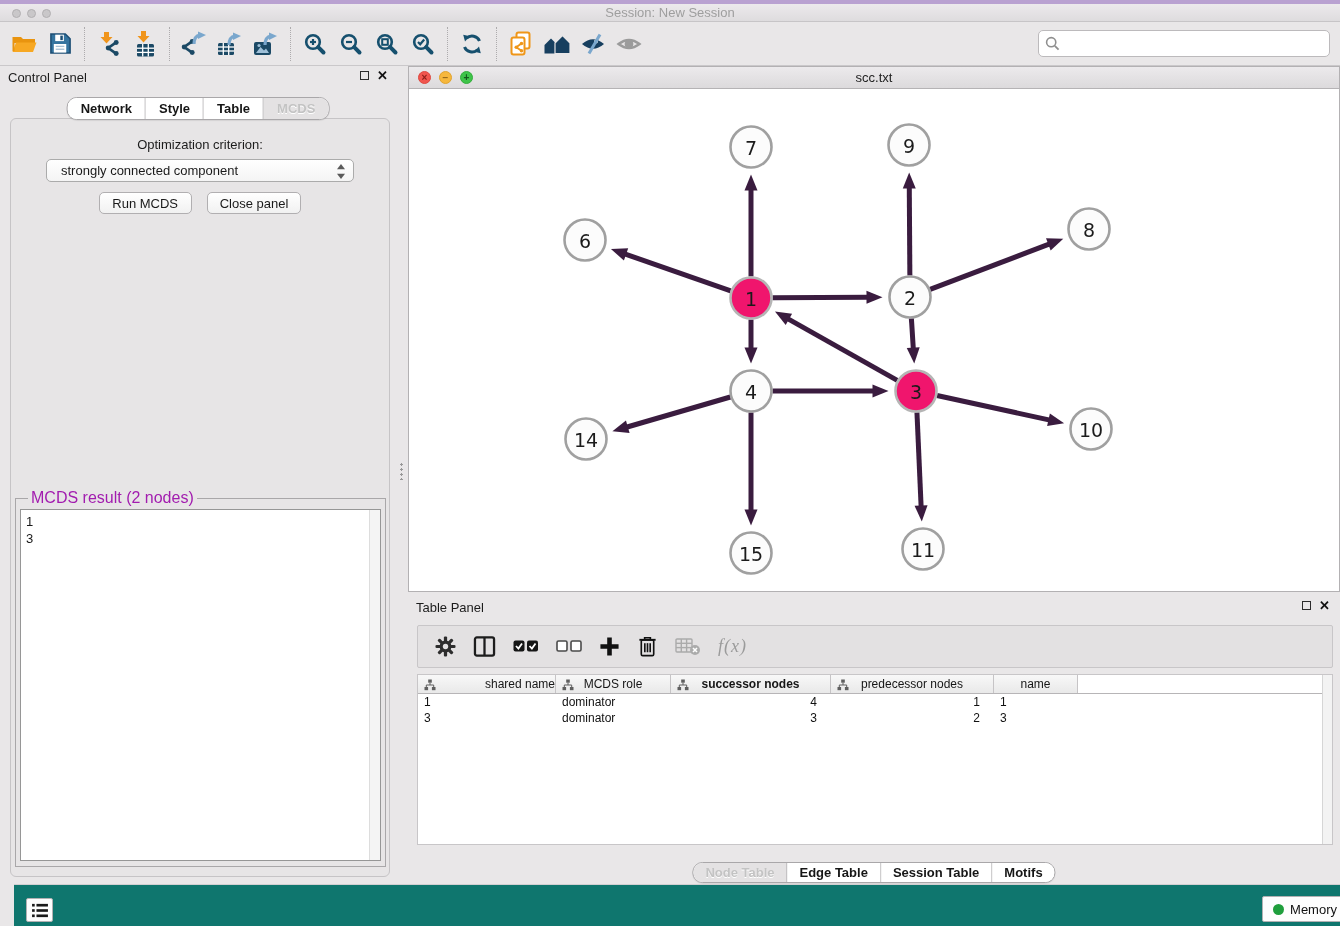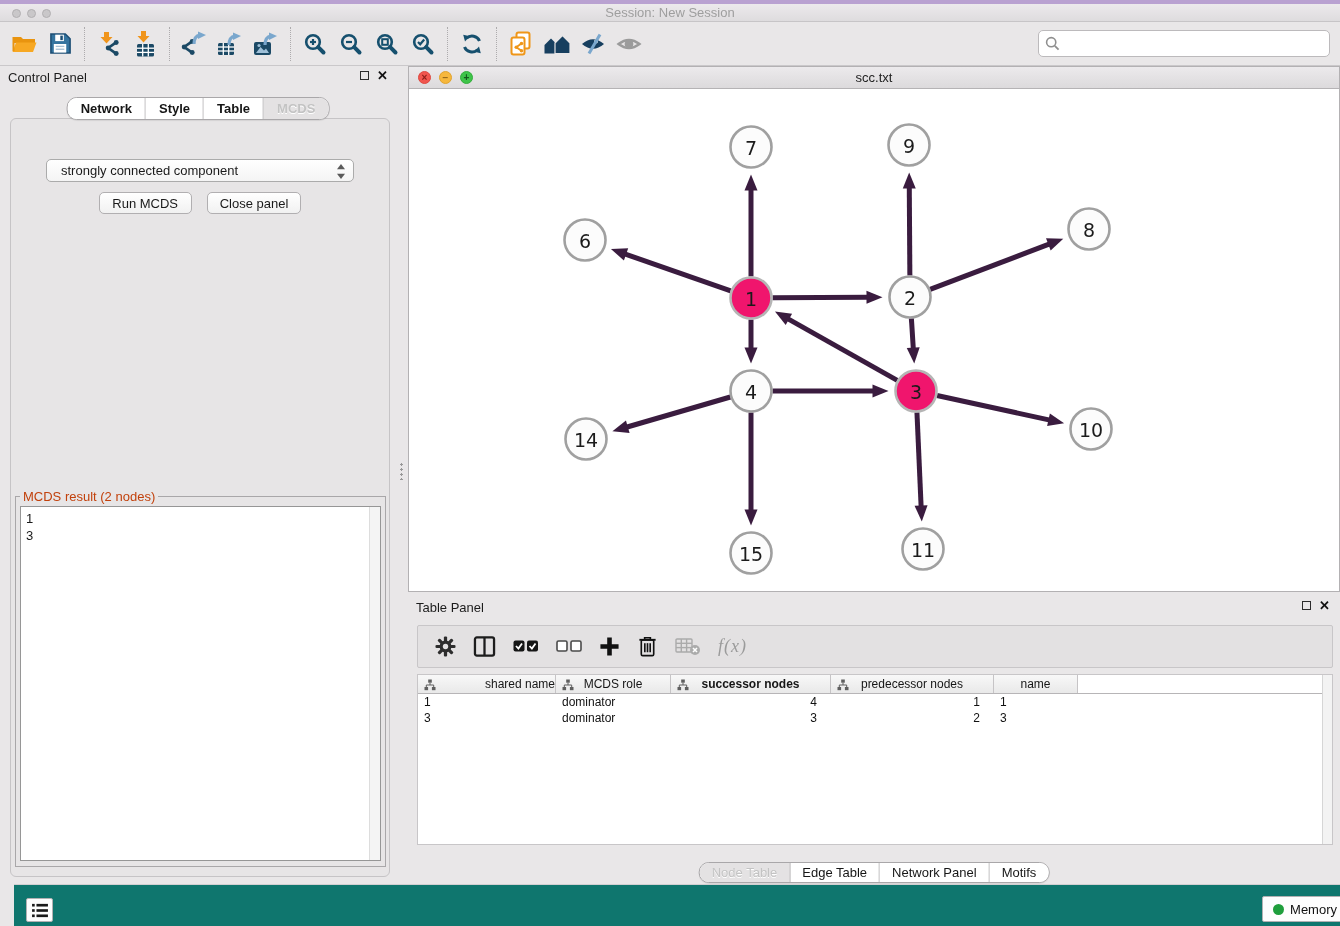--- a/index.html
+++ b/index.html
@@ -31,21 +31,21 @@
   .seg{padding:3px 13px;font-size:13px;font-weight:600;border-right:1px solid #b3b1b3;background:#fff;color:#161616;white-space:nowrap;}
   .seg:last-child{border-right:none;}
   .seg.sel{background:#e4e2e3;color:#c3c3c3;text-shadow:0 1px 0 #fff;font-weight:600;}
   #cp-pane{position:absolute;left:10px;top:52px;width:380px;height:759px;background:#e7e5e6;border:1px solid #c6c4c6;border-radius:6px;}
   #opt-label{position:absolute;left:0;right:0;top:18px;text-align:center;font-size:13px;color:#1c1c1c;}
   #criterion{position:absolute;left:35px;top:40px;width:308px;height:23px;background:linear-gradient(#fff,#f4f4f4);border:1px solid #ababab;border-radius:5px;font-size:13px;display:flex;align-items:center;padding:0 26px 0 14px;}
   #criterion .stepper{position:absolute;right:7px;top:3px;}
   .btnrow{position:absolute;left:0;right:0;top:73px;display:flex;justify-content:center;gap:15px;}
   .mbtn{min-width:93px;height:22px;background:linear-gradient(#fff,#f1f1f1);border:1px solid #b1afb1;border-radius:5px;font-size:13px;display:flex;align-items:center;justify-content:center;padding:0 12px;}
   #result-fieldset{position:absolute;left:4px;top:370px;width:371px;height:378px;border:1px solid #a9a7a9;margin:0;padding:0;background:transparent;}
-  #result-fieldset legend{font-size:13px;margin-left:4px;padding:0 3px;color:#c2410c;}
+  #result-fieldset legend{font-size:16px;margin-left:12px;padding:0 3px;color:#a21caf;}
   #result-box{position:absolute;left:4px;top:2px;right:4px;bottom:5px;background:#fff;border:1px solid #969696;font-size:13px;line-height:17px;padding:3px 0 0 5px;overflow:hidden;}
   #result-scroll{position:absolute;right:0;top:0;bottom:0;width:11px;background:#f4f4f4;border-left:1px solid #ddd;}
 
   
   #network-window{position:absolute;left:408px;top:66px;width:932px;height:526px;border:1px solid #b3b1b3;background:#fff;}
   #net-titlebar{position:relative;height:22px;background:linear-gradient(#eceaec,#dcdadc);border-bottom:1px solid #b5b3b5;}
   #net-titlebar .wtitle{position:absolute;left:0;right:0;top:3px;text-align:center;font-size:13px;color:#222;}
   .tl{position:absolute;top:4px;width:13px;height:13px;border-radius:50%;display:flex;align-items:center;justify-content:center;font-size:10px;font-weight:bold;line-height:1;}
   .tl.red{left:9px;background:#f1554e;border:1px solid #dd4840;color:#8c1d18;}
   .tl.yel{left:30px;background:#f6b73c;border:1px solid #e0a32e;color:#93671a;}
@@ -63,21 +63,21 @@
   #tp-table{position:absolute;left:9px;right:7px;top:78px;bottom:39px;background:#fff;border:1px solid #c8c6c8;overflow:hidden;}
   #tbl-header{display:flex;height:19px;border-bottom:1px solid #b7b5b7;}
   .th{position:relative;display:flex;align-items:center;justify-content:center;font-size:12px;color:#161616;background:linear-gradient(#f8f8f8,#e9e9e9);border-right:1px solid #c6c4c6;flex:0 0 auto;}
   .th svg{position:absolute;left:6px;top:4px;}
   .tr{display:flex;height:16px;}
   .td{display:flex;align-items:center;font-size:12px;color:#111;flex:0 0 auto;}
   .td.left{justify-content:flex-start;padding-left:6px;}
   .td.right{justify-content:flex-end;padding-right:14px;}
   #tbl-scroll{position:absolute;right:0;top:0;bottom:0;width:10px;background:#f3f3f3;border-left:1px solid #d6d6d6;}
   #tp-tabs{position:absolute;left:50%;bottom:1px;transform:translateX(-50%);}
-  #tp-tabs .seg{font-weight:400;padding:2px 12px;text-align:right;}
+  #tp-tabs .seg{font-weight:700;padding:2px 12px;text-align:right;}
 
   
   #statusbar{position:absolute;left:14px;top:884px;width:1340px;height:42px;background:#0f766e;border-top:1px solid #d1cfd1;}
   #list-btn{position:absolute;left:12px;top:13px;width:27px;height:24px;background:#fdfdfd;border:1px solid #b2b0b2;border-radius:2px;display:flex;align-items:center;justify-content:center;}
   #memory-btn{position:absolute;right:6px;top:11px;height:26px;background:#fdfdfd;border:1px solid #b2b0b2;border-radius:2px;display:flex;align-items:center;gap:6px;padding:0 10px;font-size:13px;color:#111;}
   #memory-btn .dot{width:11px;height:11px;border-radius:50%;background:#1f9e3c;}
 </style>
 </head>
 <body>
 
@@ -263,20 +263,21 @@
         <span class="pclose">✕</span>
       </span>
     </div>
     <div id="cp-tabs" class="segwrap">
         <div class="seg">Network</div>
         <div class="seg">Style</div>
         <div class="seg">Table</div>
         <div class="seg sel">MCDS</div>
       </div>
     <div id="cp-pane">
+      <div id="opt-label">Optimization criterion:</div>
       <div id="criterion">
         <span>strongly connected component</span>
         <span class="stepper">
           <svg width="10" height="17" viewBox="0 0 10 17">
               <polygon points="5,1 9,6.2 1,6.2" fill="#5a5a5a"></polygon>
               <polygon points="5,16 9,10.8 1,10.8" fill="#5a5a5a"></polygon>
             </svg>
         </span>
       </div>
       <div class="btnrow">
@@ -537,21 +538,21 @@
             <div class="td right" style="width: 160px;">3</div>
             <div class="td right" style="width: 163px;">2</div>
             <div class="td left" style="width: 84px;">3</div>
           </div>
         </div>
       <div id="tbl-scroll"></div>
     </div>
     <div id="tp-tabs" class="segwrap">
         <div class="seg sel">Node Table</div>
         <div class="seg">Edge Table</div>
-        <div class="seg">Network Panel</div>
+        <div class="seg">Session Table</div>
         <div class="seg">Motifs</div>
       </div>
   </div>
 
   <div id="statusbar">
     <div id="list-btn">
       <svg width="18" height="15" viewBox="0 0 20 17">
         <g fill="#1a1a1a">
           <rect x="1" y="1" width="3" height="3"></rect>
             <rect x="6" y="1" width="13" height="3"></rect>

